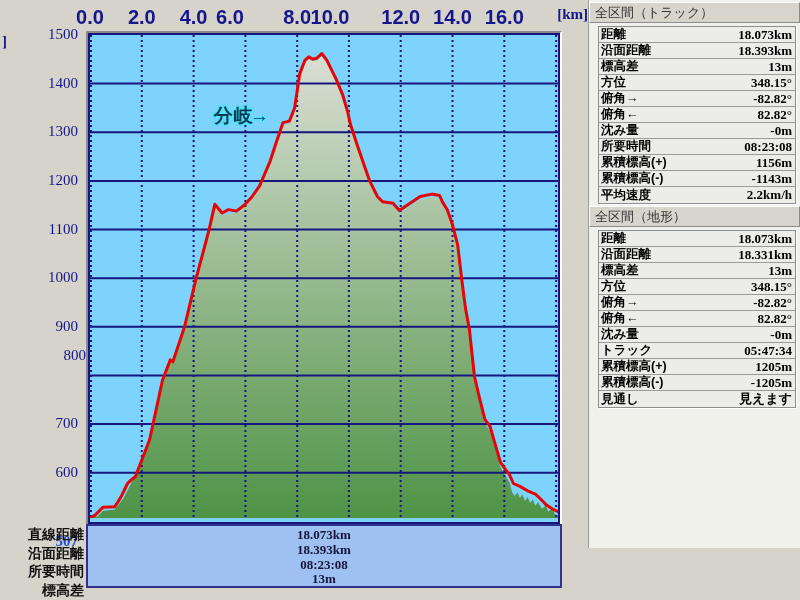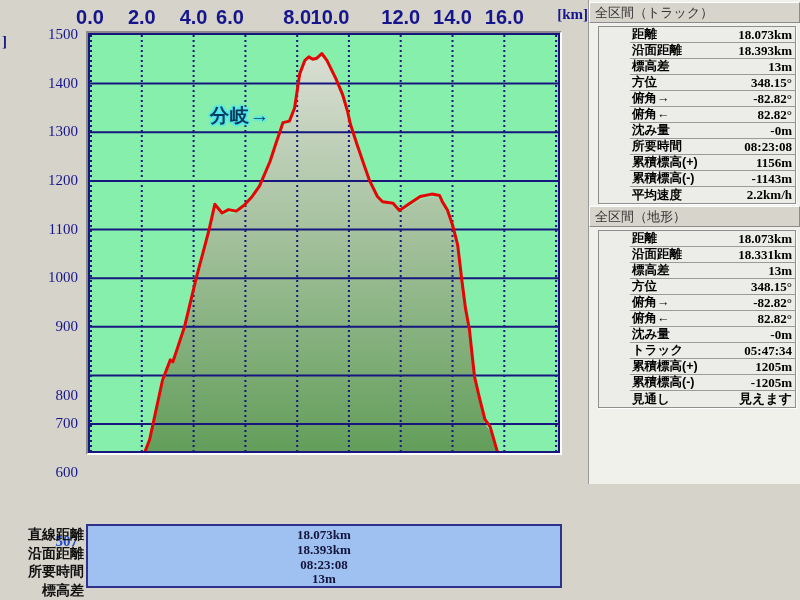--- a/index.html
+++ b/index.html
@@ -29,22 +29,22 @@
     font-family:"Liberation Serif","DejaVu Serif",serif;
     font-weight:bold; font-size:15px; color:#15158c;
   }
   
   .plot-frame{
     position:absolute; left:86px; top:31px;
     border:2px solid; border-color:#8a8a8a #ffffff #ffffff #8a8a8a;
   }
   .plot-border{ border:2px solid #16167e; }
   .plot{
-    position:relative; width:468px; height:416px;
-    background:#86efac; overflow:hidden;
+    position:relative; width:468px; height:487px;
+    background:#7dd3fc; overflow:hidden;font-family:Liberation Mono, monospace;
   }
   .plot svg{display:block; width:468px; height:483px;}
   .annotation{
     position:absolute; transform:translate(-50%,-50%);
     font-size:19px; font-weight:bold; color:#083a55; white-space:nowrap;
     text-shadow:0 0 2px #4ce6fa, 0 0 3px #4ce6fa, 1px 1px 2px #4ce6fa,
                 -1px -1px 2px #4ce6fa, 1px -1px 2px #4ce6fa, -1px 1px 2px #4ce6fa;
     letter-spacing:1px;
   }
   
@@ -63,32 +63,31 @@
     position:absolute; left:86px; top:524px; width:476px; height:64px;
     box-sizing:border-box; border:2px solid #31318c; background:#9ec1f1;
     text-align:center; padding-top:2px;
   }
   .info-box div{
     height:14.8px; line-height:14.8px; font-size:13px; font-weight:bold; color:#14143c;
     font-family:"Liberation Serif","DejaVu Serif",serif;
   }
   
   .side{
-    position:absolute; left:588px; top:0; width:212px; height:484px;
+    position:absolute; left:588px; top:0; width:212px; height:548px;
     background:#f1f1ec; border-left:1px solid #9a9a9a; box-sizing:border-box;
   }
   .panel-header{
     height:19px; line-height:19px; padding-left:5px; margin-top:2px;
     background:#d7d4cb; color:#333; font-size:13px;
     border:1px solid; border-color:#ffffff #8c8c8c #8c8c8c #ffffff;
   }
   .stats-table{
     margin:3px 4px 0 9px; border:1px solid #8e8e8e; background:#ecece8;
     box-shadow:1px 1px 0 #ffffff;
-    padding-left:31px;
   }
   .stat-row{
     box-sizing:border-box; height:16px; display:flex; justify-content:space-between;
     align-items:center; padding:0 3px 0 2px; border-bottom:1px solid #9a9a9a;
   }
   .stat-row:last-child{border-bottom:none;}
   .stat-label{font-size:12.5px; font-weight:bold; color:#000; white-space:nowrap;}
   .stat-value{
     font-family:"Liberation Serif","DejaVu Serif",serif;
     font-size:13px; font-weight:bold; color:#000; white-space:nowrap;
@@ -113,21 +112,21 @@
   <span class="unit-km">[km]</span>
   <span class="unit-m">]</span>
   <div id="yAxis">
       <span class="ytick" style="top: 26px;">1500</span>
       <span class="ytick" style="top: 74.6405px;">1400</span>
       <span class="ytick" style="top: 123.281px;">1300</span>
       <span class="ytick" style="top: 171.921px;">1200</span>
       <span class="ytick" style="top: 220.562px;">1100</span>
       <span class="ytick" style="top: 269.202px;">1000</span>
       <span class="ytick" style="top: 317.843px;">900</span>
-      <span class="ytick" style="top: 387px;">800</span>
+      <span class="ytick" style="top: 347px; margin-left: 8px;">800</span>
       <span class="ytick" style="top: 415.124px; text-align: right;">700</span>
       <span class="ytick" style="top: 463.764px;">600</span>
     </div>
   <span class="ymin">507</span>
 
   <div class="plot-frame">
     <div class="plot-border">
       <div class="plot">
         <svg id="plotSvg" viewBox="0 0 468 483">
             <defs>

